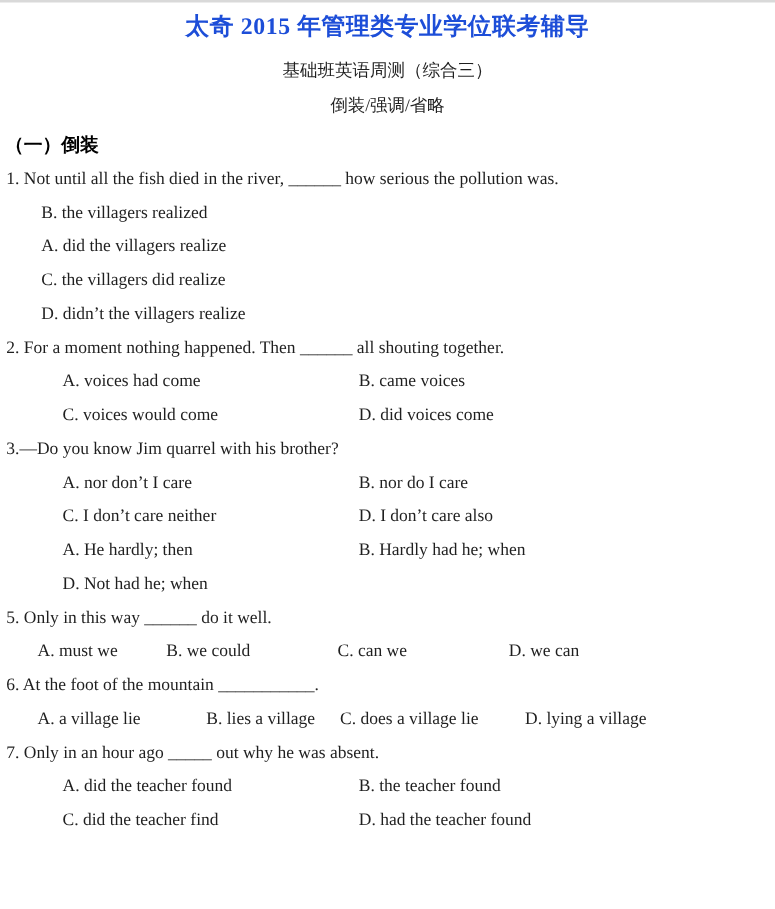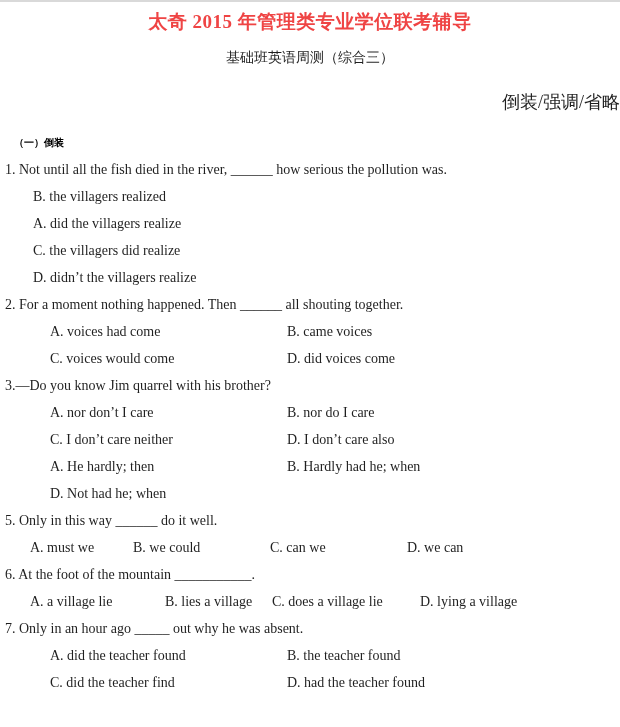--- a/index.html
+++ b/index.html
@@ -12,41 +12,41 @@
     font-family:"Liberation Serif", serif;
     color:#1f1f1f;
     overflow:hidden;
   }
   .doc-title{
     text-align:center;
     font-size:19px;
     font-weight:bold;
     line-height:28px;
     margin-top:6px;
-    color:#ef4444;
+    color:#1d4ed8;
     letter-spacing:0.5px;
   }
   .doc-subtitle{
     text-align:center;
     font-size:14px;
     line-height:20px;
     margin-top:12px;
   }
   .doc-topic{
-    text-align:right;
-    font-size:18px;
+    text-align:center;
+    font-size:14px;
     line-height:20px;
-    margin-top:24px;
+    margin-top:8px;
   }
   .section-heading{
-    font-size:10px;
+    font-size:15px;
     font-weight:bold;
     line-height:22px;
-    margin-top:20px;
-    padding-left:14px;
+    margin-top:10px;
+    padding-left:4px;
     color:#000;
   }
   .questions{
     margin-top:2px;
     font-size:14px;
   }
   .questions div{line-height:27px;}
   .stem{padding-left:5px; white-space:pre;}
   .stem-cont{padding-left:12px;}
   

